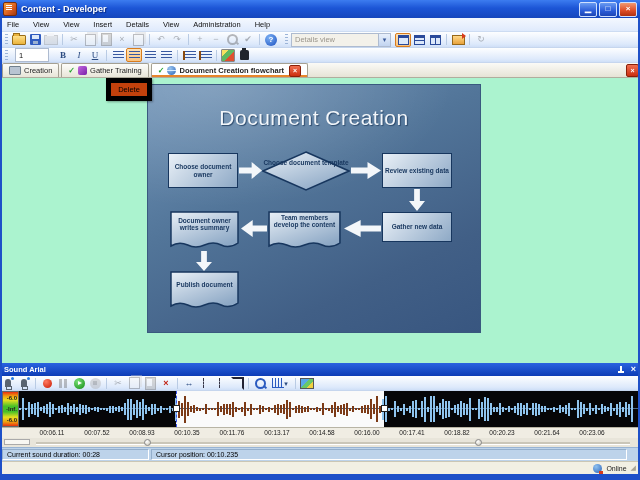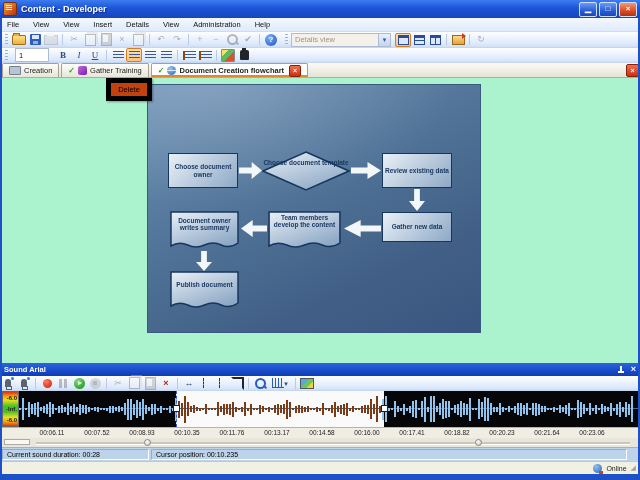--- a/index.html
+++ b/index.html
@@ -289,20 +289,21 @@
       <span class="i-globe"></span>
       <span>Document Creation flowchart</span>
       <span class="tabclose">×</span>
     </span>
   </div>
   <div class="abs tabrow-close">×</div>
 
   <div class="abs workspace"></div>
 
   <div class="abs slide">
+    <div class="abs slide-title">Document Creation</div>
 
     <div class="abs node rect" style="left:21px;top:69px;width:70px;height:35px;">
         <span>Choose document owner</span>
       </div>
 
     <div class="shape-wrap" style="left:115px;top:67px;width:88px;height:40px;">
       <svg viewBox="0 0 88 40" preserveAspectRatio="none">
           <polygon points="44,1 87,20 44,39 1,20" fill="url(#shpg)" stroke="#17365e" stroke-width="1.5"></polygon>
         </svg>
       <span class="shape-label" style="padding-top:8px;">Choose document template</span>

